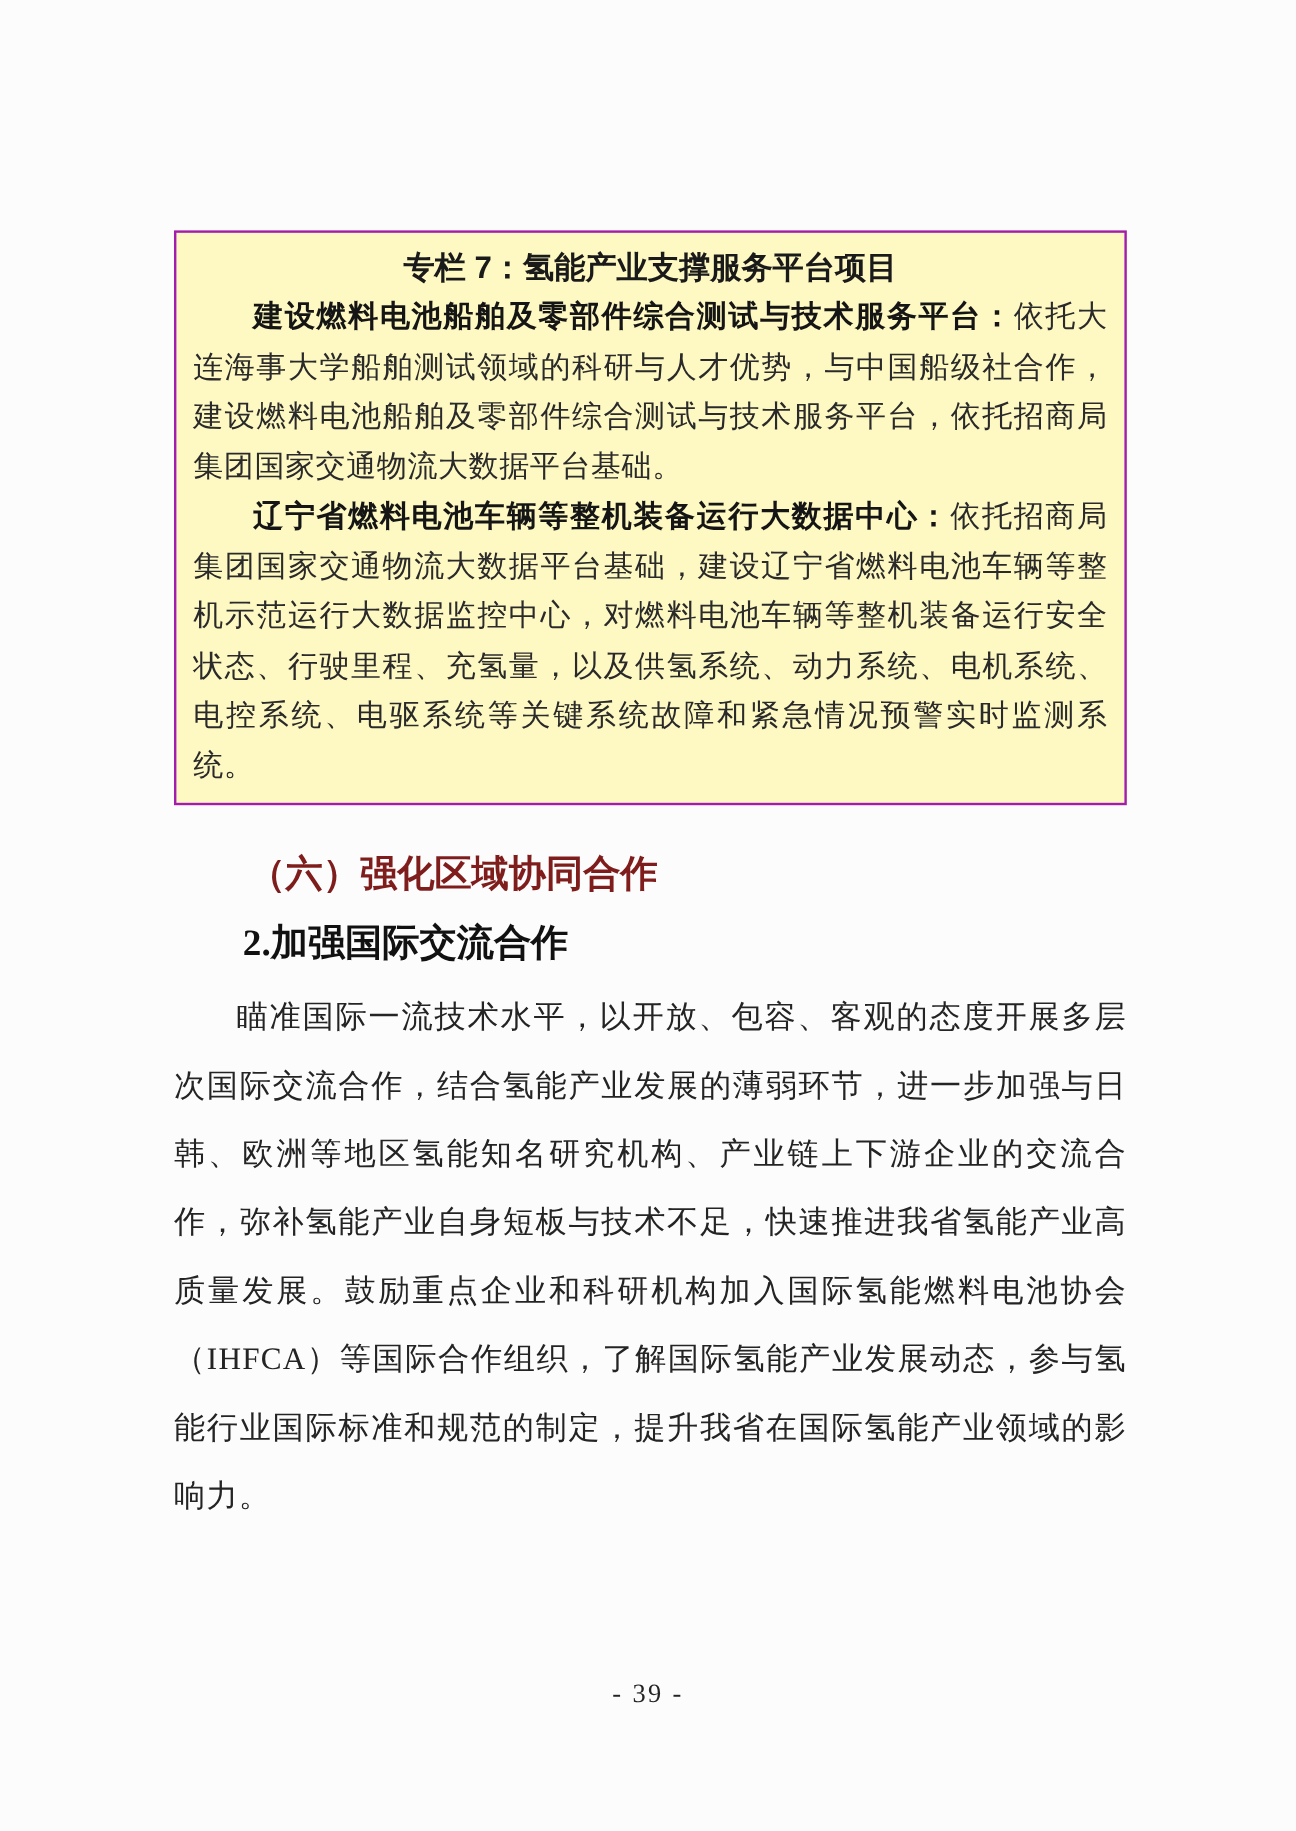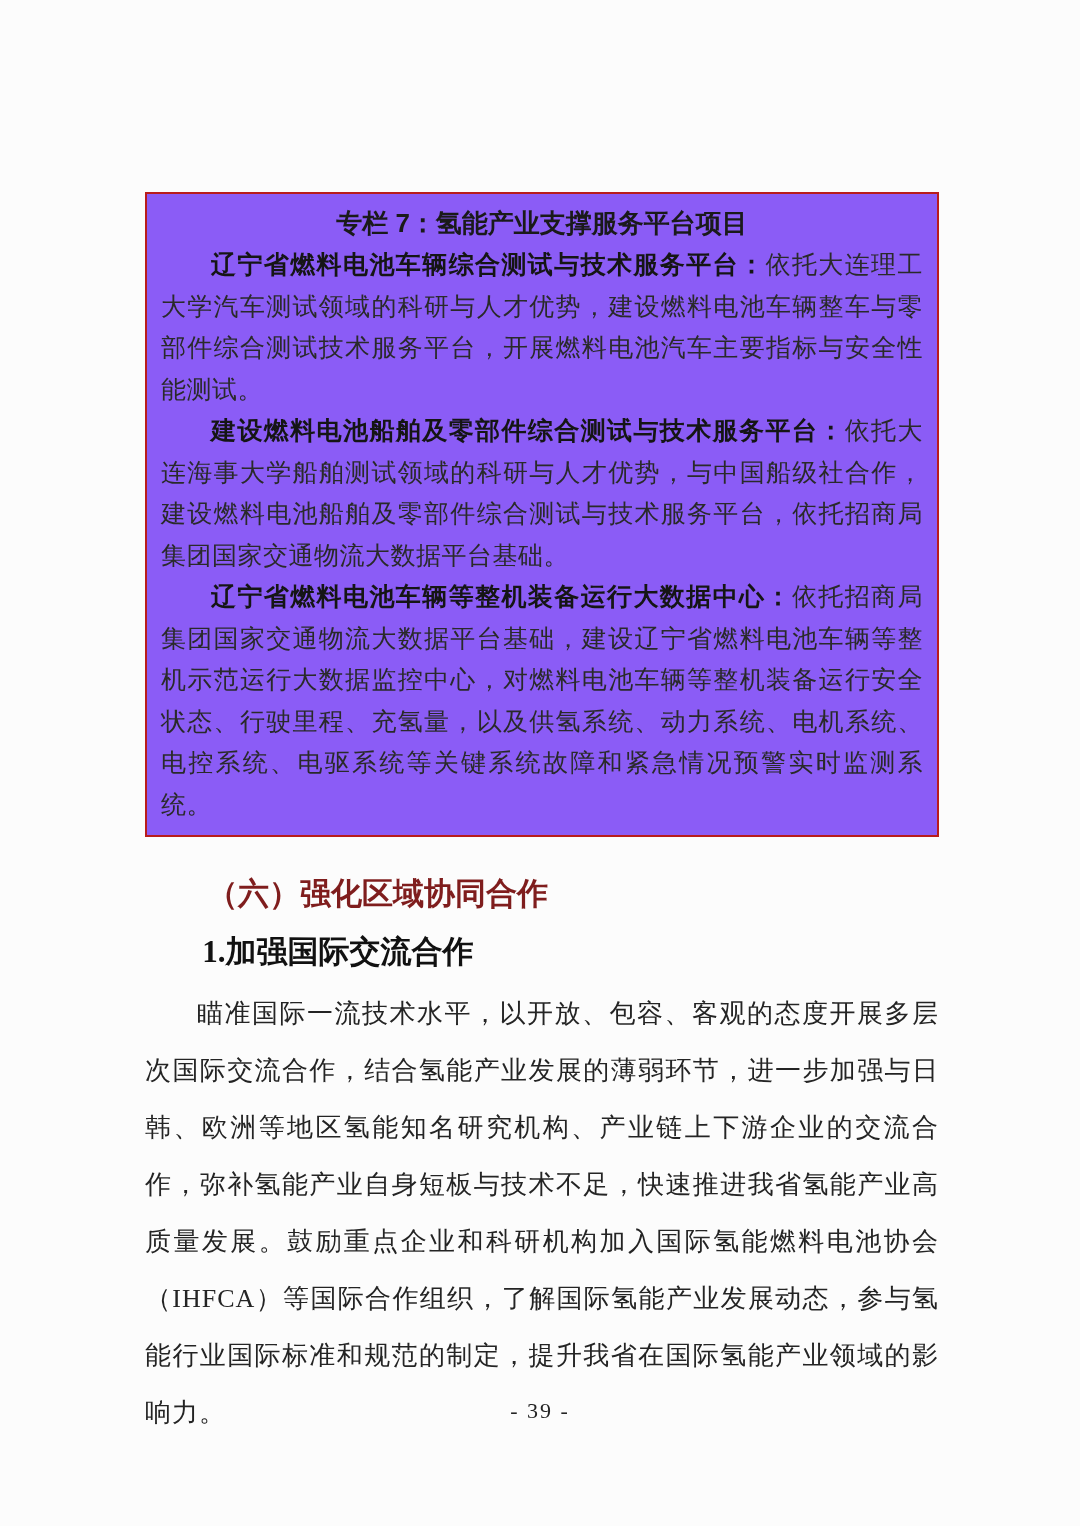--- a/index.html
+++ b/index.html
@@ -15,23 +15,23 @@
     overflow: hidden;
   }
   .content {
     position: absolute;
     left: 145px;
     top: 192px;
     width: 794px;
   }
   
   .callout-box {
-    border: 2px solid #b91c1c;
+    border: 2px solid #a21caf;
     padding: 8px 14px 10px 14px;
-    background: #8b5cf6;
+    background: #fef9c3;
   }
   .box-title {
     text-align: center;
     font-weight: bold;
     font-size: 26px;
     line-height: 42px;
     font-family: "Liberation Sans", "DejaVu Sans", sans-serif;
     color: #1a1a1a;
   }
   .box-para {
@@ -89,28 +89,27 @@
 </style>
 </head>
 <body>
 
 <div class="page">
   <div class="content">
 
     <div class="callout-box">
       <div class="box-title">专栏 7：氢能产业支撑服务平台项目</div>
 
-      <p class="box-para"><span class="lead">辽宁省燃料电池车辆综合测试与技术服务平台：</span><span>依托大连理工大学汽车测试领域的科研与人才优势，建设燃料电池车辆整车与零部件综合测试技术服务平台，开展燃料电池汽车主要指标与安全性能测试。</span></p>
 
       <p class="box-para"><span class="lead">建设燃料电池船舶及零部件综合测试与技术服务平台：</span><span>依托大连海事大学船舶测试领域的科研与人才优势，与中国船级社合作，建设燃料电池船舶及零部件综合测试与技术服务平台，依托招商局集团国家交通物流大数据平台基础。</span></p>
 
       <p class="box-para"><span class="lead">辽宁省燃料电池车辆等整机装备运行大数据中心：</span><span>依托招商局集团国家交通物流大数据平台基础，建设辽宁省燃料电池车辆等整机示范运行大数据监控中心，对燃料电池车辆等整机装备运行安全状态、行驶里程、充氢量，以及供氢系统、动力系统、电机系统、电控系统、电驱系统等关键系统故障和紧急情况预警实时监测系统。</span></p>
     </div>
 
     <h2 class="section-heading-1">（六）强化区域协同合作</h2>
 
-    <h3 class="section-heading-2">1.加强国际交流合作</h3>
+    <h3 class="section-heading-2">2.加强国际交流合作</h3>
 
     <p class="body-para">瞄准国际一流技术水平，以开放、包容、客观的态度开展多层次国际交流合作，结合氢能产业发展的薄弱环节，进一步加强与日韩、欧洲等地区氢能知名研究机构、产业链上下游企业的交流合作，弥补氢能产业自身短板与技术不足，快速推进我省氢能产业高质量发展。鼓励重点企业和科研机构加入国际氢能燃料电池协会（IHFCA）等国际合作组织，了解国际氢能产业发展动态，参与氢能行业国际标准和规范的制定，提升我省在国际氢能产业领域的影响力。</p>
   </div>
 
   <div class="page-number">- 39 -</div>
 </div>
 
 </body></html>

